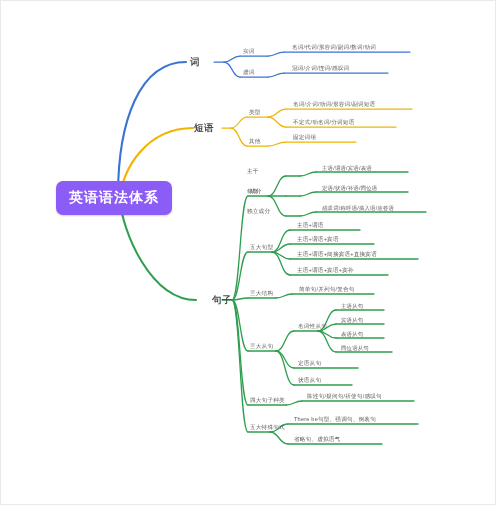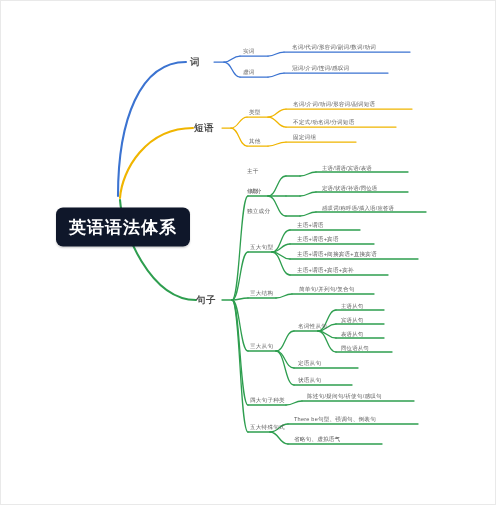--- a/index.html
+++ b/index.html
@@ -4,25 +4,24 @@
 <style>
   html,body{margin:0;padding:0;background:#ffffff;}
   body{
     font-family:"Liberation Sans","DejaVu Sans",sans-serif;
     width:496px;height:505px;overflow:hidden;position:relative;
   }
   #stage{position:absolute;left:0;top:0;width:496px;height:505px;background:#fff;}
   #wires{position:absolute;left:0;top:0;width:496px;height:505px;}
   .node{position:absolute;white-space:nowrap;}
   .root{
-    background:#0f172a;color:#ffffff;border-radius:7px;
-    font-size:17px;font-weight:bold;letter-spacing:1px;
+    background:#8b5cf6;color:#ffffff;border-radius:7px;
+    font-size:14px;font-weight:bold;letter-spacing:1px;
     padding:8px 13px;box-shadow:0 1px 2px rgba(0,0,0,.18);
     transform:translate(0,-50%);
-    margin-top:29px;
   }
   .lvl1{font-size:9.5px;color:#4a4a4a;font-weight:bold;transform:translate(0,-50%);letter-spacing:.5px;}
   .lvl2{font-size:5.6px;color:#5a5a5a;transform:translate(0,-50%);letter-spacing:.2px;}
   .lvl3{font-size:5.6px;color:#5a5a5a;transform:translate(0,-50%);letter-spacing:.2px;}
   .lvl4{font-size:5.4px;color:#5a5a5a;transform:translate(0,-50%);letter-spacing:.2px;}
   .border-frame{position:absolute;left:0;top:0;width:496px;height:505px;border:1px solid #e9e9e9;box-sizing:border-box;pointer-events:none;}
 </style>
 </head>
 <body>
 
@@ -127,21 +126,21 @@
       <path d="M270,432 C279,432 279,444 288,444"></path>
       <path d="M288,424 L418,424"></path>
       <path d="M288,444 L382,444"></path>
     </g>
   </svg>
 
   <div class="node root" style="left:56px;top:198px;">英语语法体系</div>
 
   <div class="node lvl1" style="left:190px;top:62px;">词</div>
   <div class="node lvl1" style="left:194px;top:128px;">短语</div>
-  <div class="node lvl1" style="left:196px;top:300px;">句子</div>
+  <div class="node lvl1" style="left:212px;top:300px;">句子</div>
 
   <div class="node lvl2" style="left:243px;top:52px;">实词</div>
   <div class="node lvl3" style="left:292px;top:48px;">名词/代词/形容词/副词/数词/动词</div>
 
   <div class="node lvl2" style="left:243px;top:73px;">虚词</div>
   <div class="node lvl3" style="left:292px;top:69px;">冠词/介词/连词/感叹词</div>
 
   <div class="node lvl2" style="left:249px;top:113px;">类型</div>
   <div class="node lvl3" style="left:293px;top:105px;">名词/介词/动词/形容词/副词短语</div>
   <div class="node lvl3" style="left:293px;top:123px;">不定式/动名词/分词短语</div>

